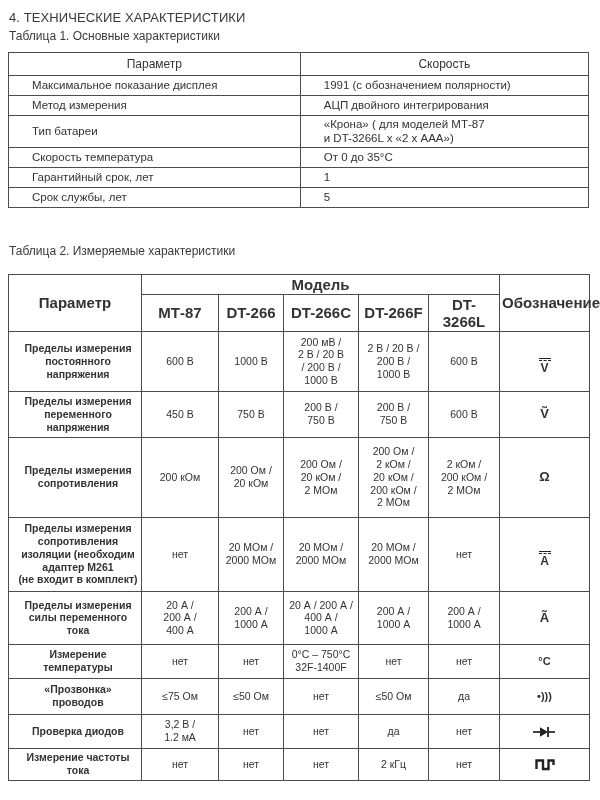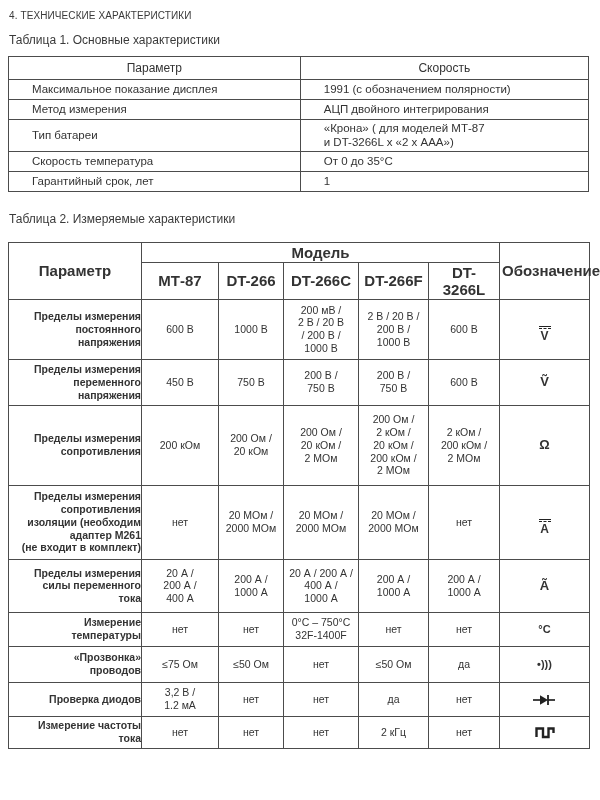--- a/index.html
+++ b/index.html
@@ -4,22 +4,22 @@
 <style>
   * { box-sizing: border-box; }
   html,body { margin:0; padding:0; }
   body {
     width:600px; height:800px; overflow:hidden;
     background:#ffffff; color:#333;
     font-family:"Liberation Sans", sans-serif;
   }
   .page { padding:9px 11px 0 8px; }
   .doc-title {
-    font-size:10px; font-weight:400; color:#3a3a3a;
-    margin:1px 0 12px 1px; letter-spacing:0.1px;
+    font-size:13px; font-weight:400; color:#3a3a3a;
+    margin:1px 0 4px 1px; letter-spacing:0.1px;
   }
   .tbl-caption {
     font-size:12px; font-weight:400; color:#3a3a3a;
     margin:0 0 0 1px;
   }
   table { border-collapse:collapse; width:581px; table-layout:fixed; }
   th, td { border:1px solid #4c4c4c; }
 
   
   #t1 { margin-top:9px; font-size:11.5px; }
@@ -28,21 +28,21 @@
 
   
   #t2 { margin-top:16px; font-size:10.5px; }
   #t2 th { font-weight:700; font-size:15px; text-align:center; padding:1px 2px; }
   #t2 thead tr:nth-child(1) th.model-span { height:18px; }
   #t2 thead tr:nth-child(2) th { height:21px; }
   #t2 td {
     padding:1px 2px; text-align:center; vertical-align:middle;
     white-space:pre-line; line-height:1.22;
   }
-  #t2 td.param { font-weight:700; text-align:right; padding:2px 0 2px 6px; }
+  #t2 td.param { font-weight:700; text-align:center; padding:2px 0 2px 6px; }
   #t2 tbody tr:nth-child(1) td { height:60px; }
   #t2 tbody tr:nth-child(2) td { height:46px; }
   #t2 tbody tr:nth-child(3) td { height:80px; }
   #t2 tbody tr:nth-child(4) td { height:74px; }
   #t2 tbody tr:nth-child(5) td { height:53px; }
   #t2 tbody tr:nth-child(6) td { height:34px; }
   #t2 tbody tr:nth-child(7) td { height:36px; }
   #t2 tbody tr:nth-child(8) td { height:34px; }
   #t2 tbody tr:nth-child(9) td { height:32px; }
 
@@ -89,24 +89,28 @@
 и DT-3266L х «2 х ААА»)</td>
         </tr>
         <tr>
           <td>Скорость температура</td>
           <td>От 0 до 35°С</td>
         </tr>
         <tr>
           <td>Гарантийный срок, лет</td>
           <td>1</td>
         </tr>
+        <tr>
+          <td>Срок службы, лет</td>
+          <td>5</td>
+        </tr>
       </tbody>
   </table>
 
-  <div class="tbl-caption" style="margin-top:20px;">Таблица 2. Измеряемые характеристики</div>
+  <div class="tbl-caption" style="margin-top:36px;">Таблица 2. Измеряемые характеристики</div>
 
   <table id="t2">
     <colgroup>
       <col style="width:133px">
         <col style="width:77px">
         <col style="width:65px">
       <col style="width:75px">
         <col style="width:70px">
         <col style="width:71px">
         <col style="width:90px">

